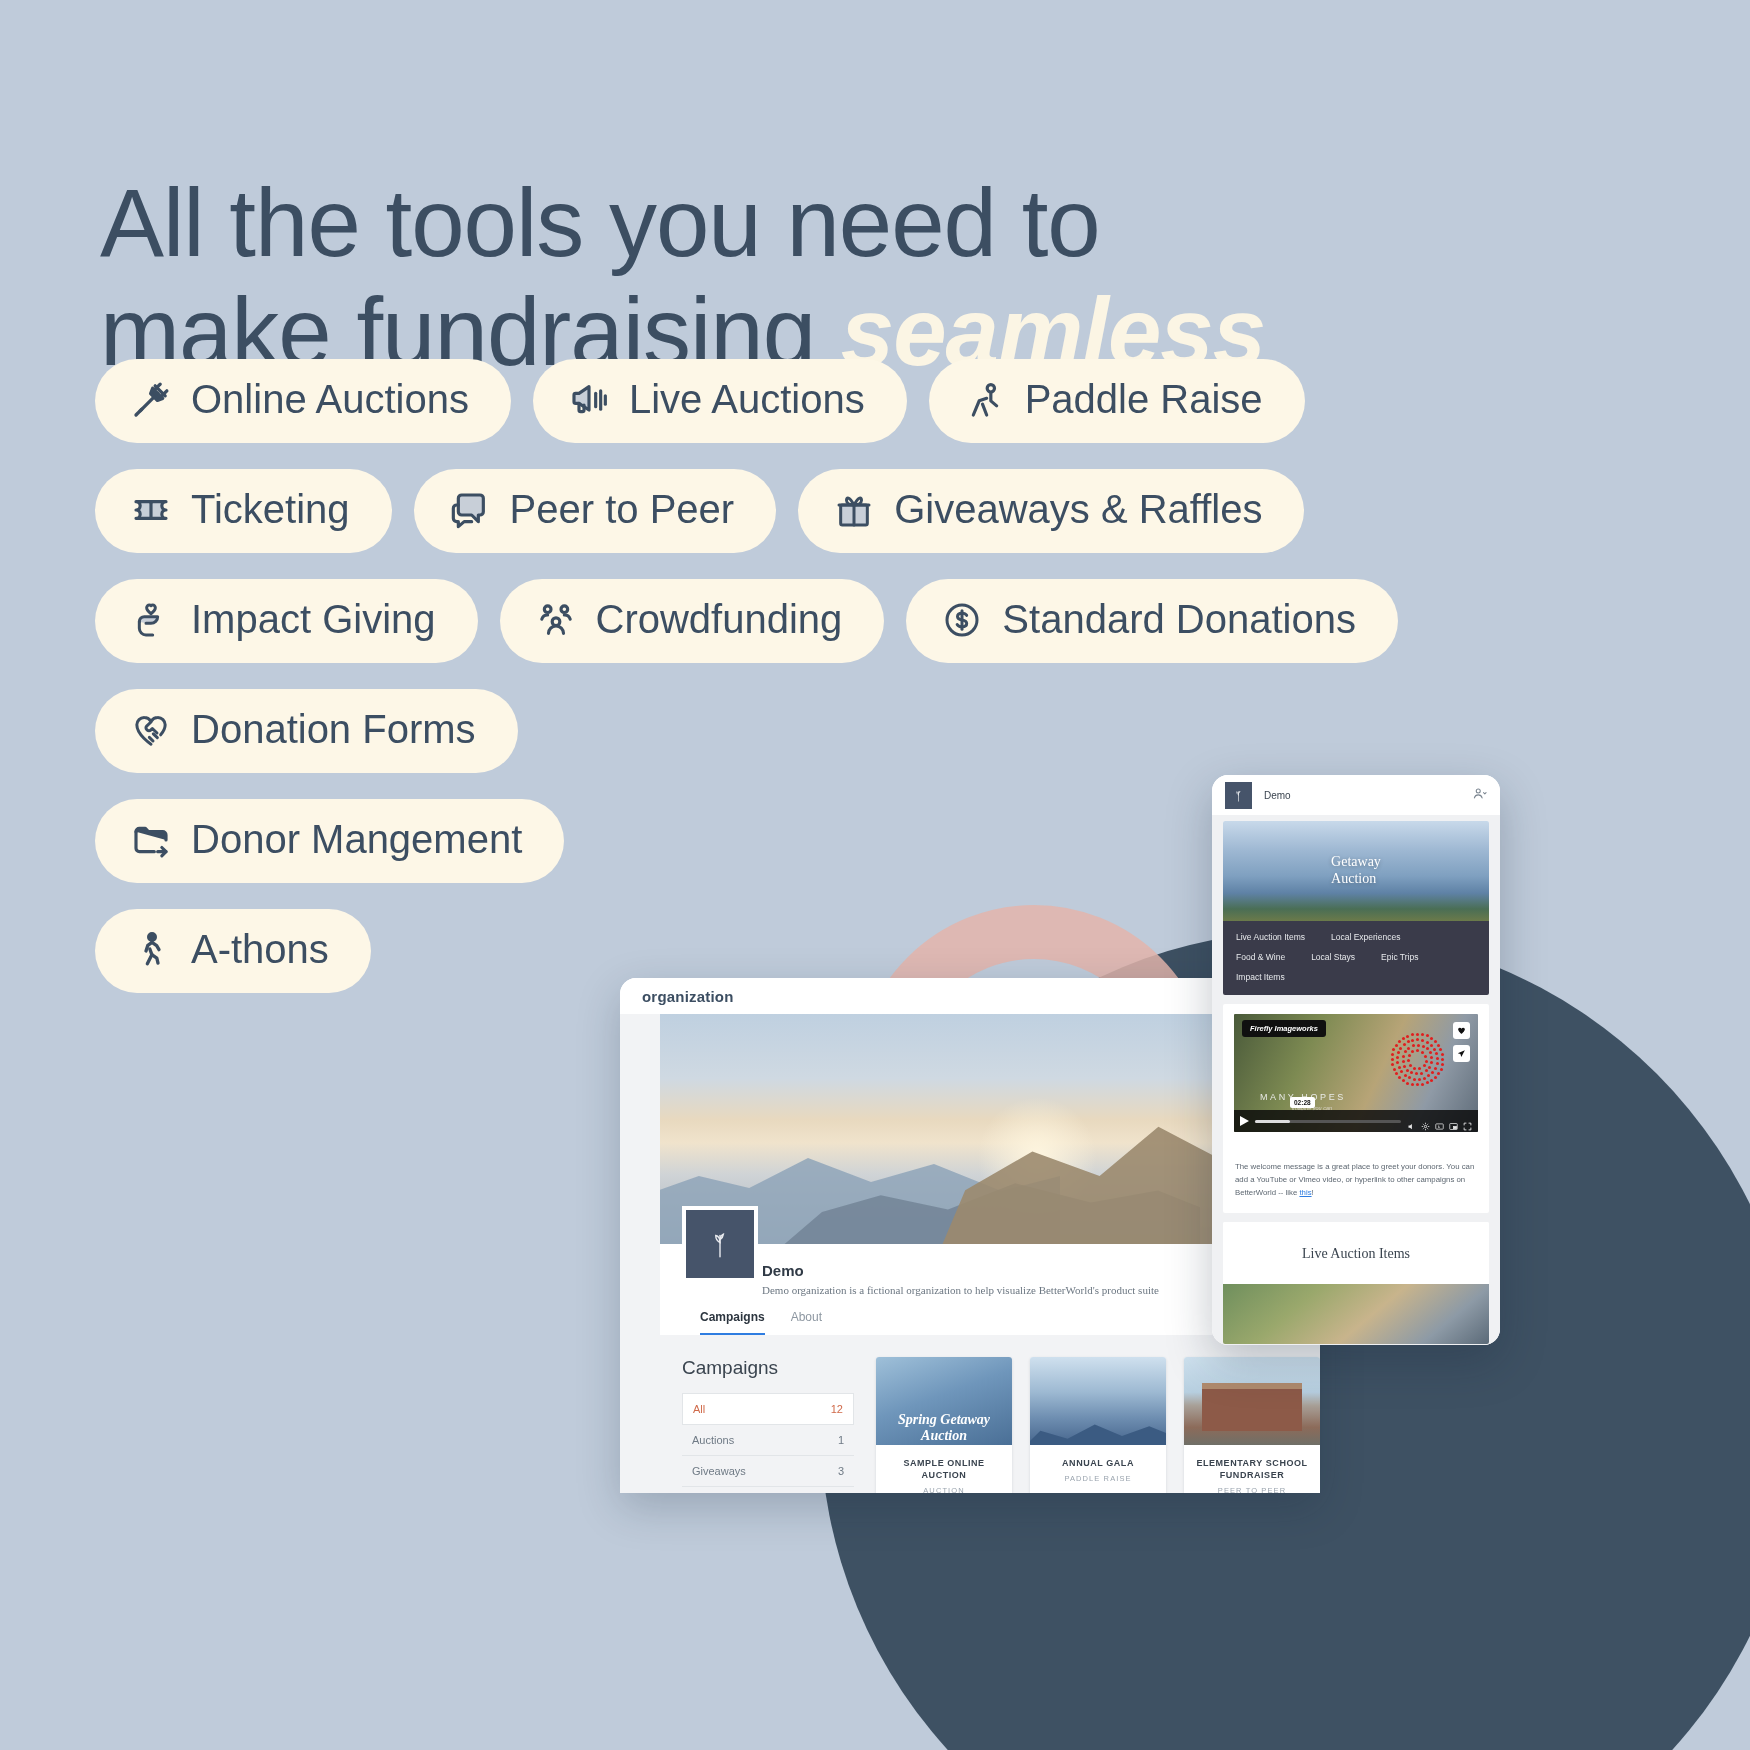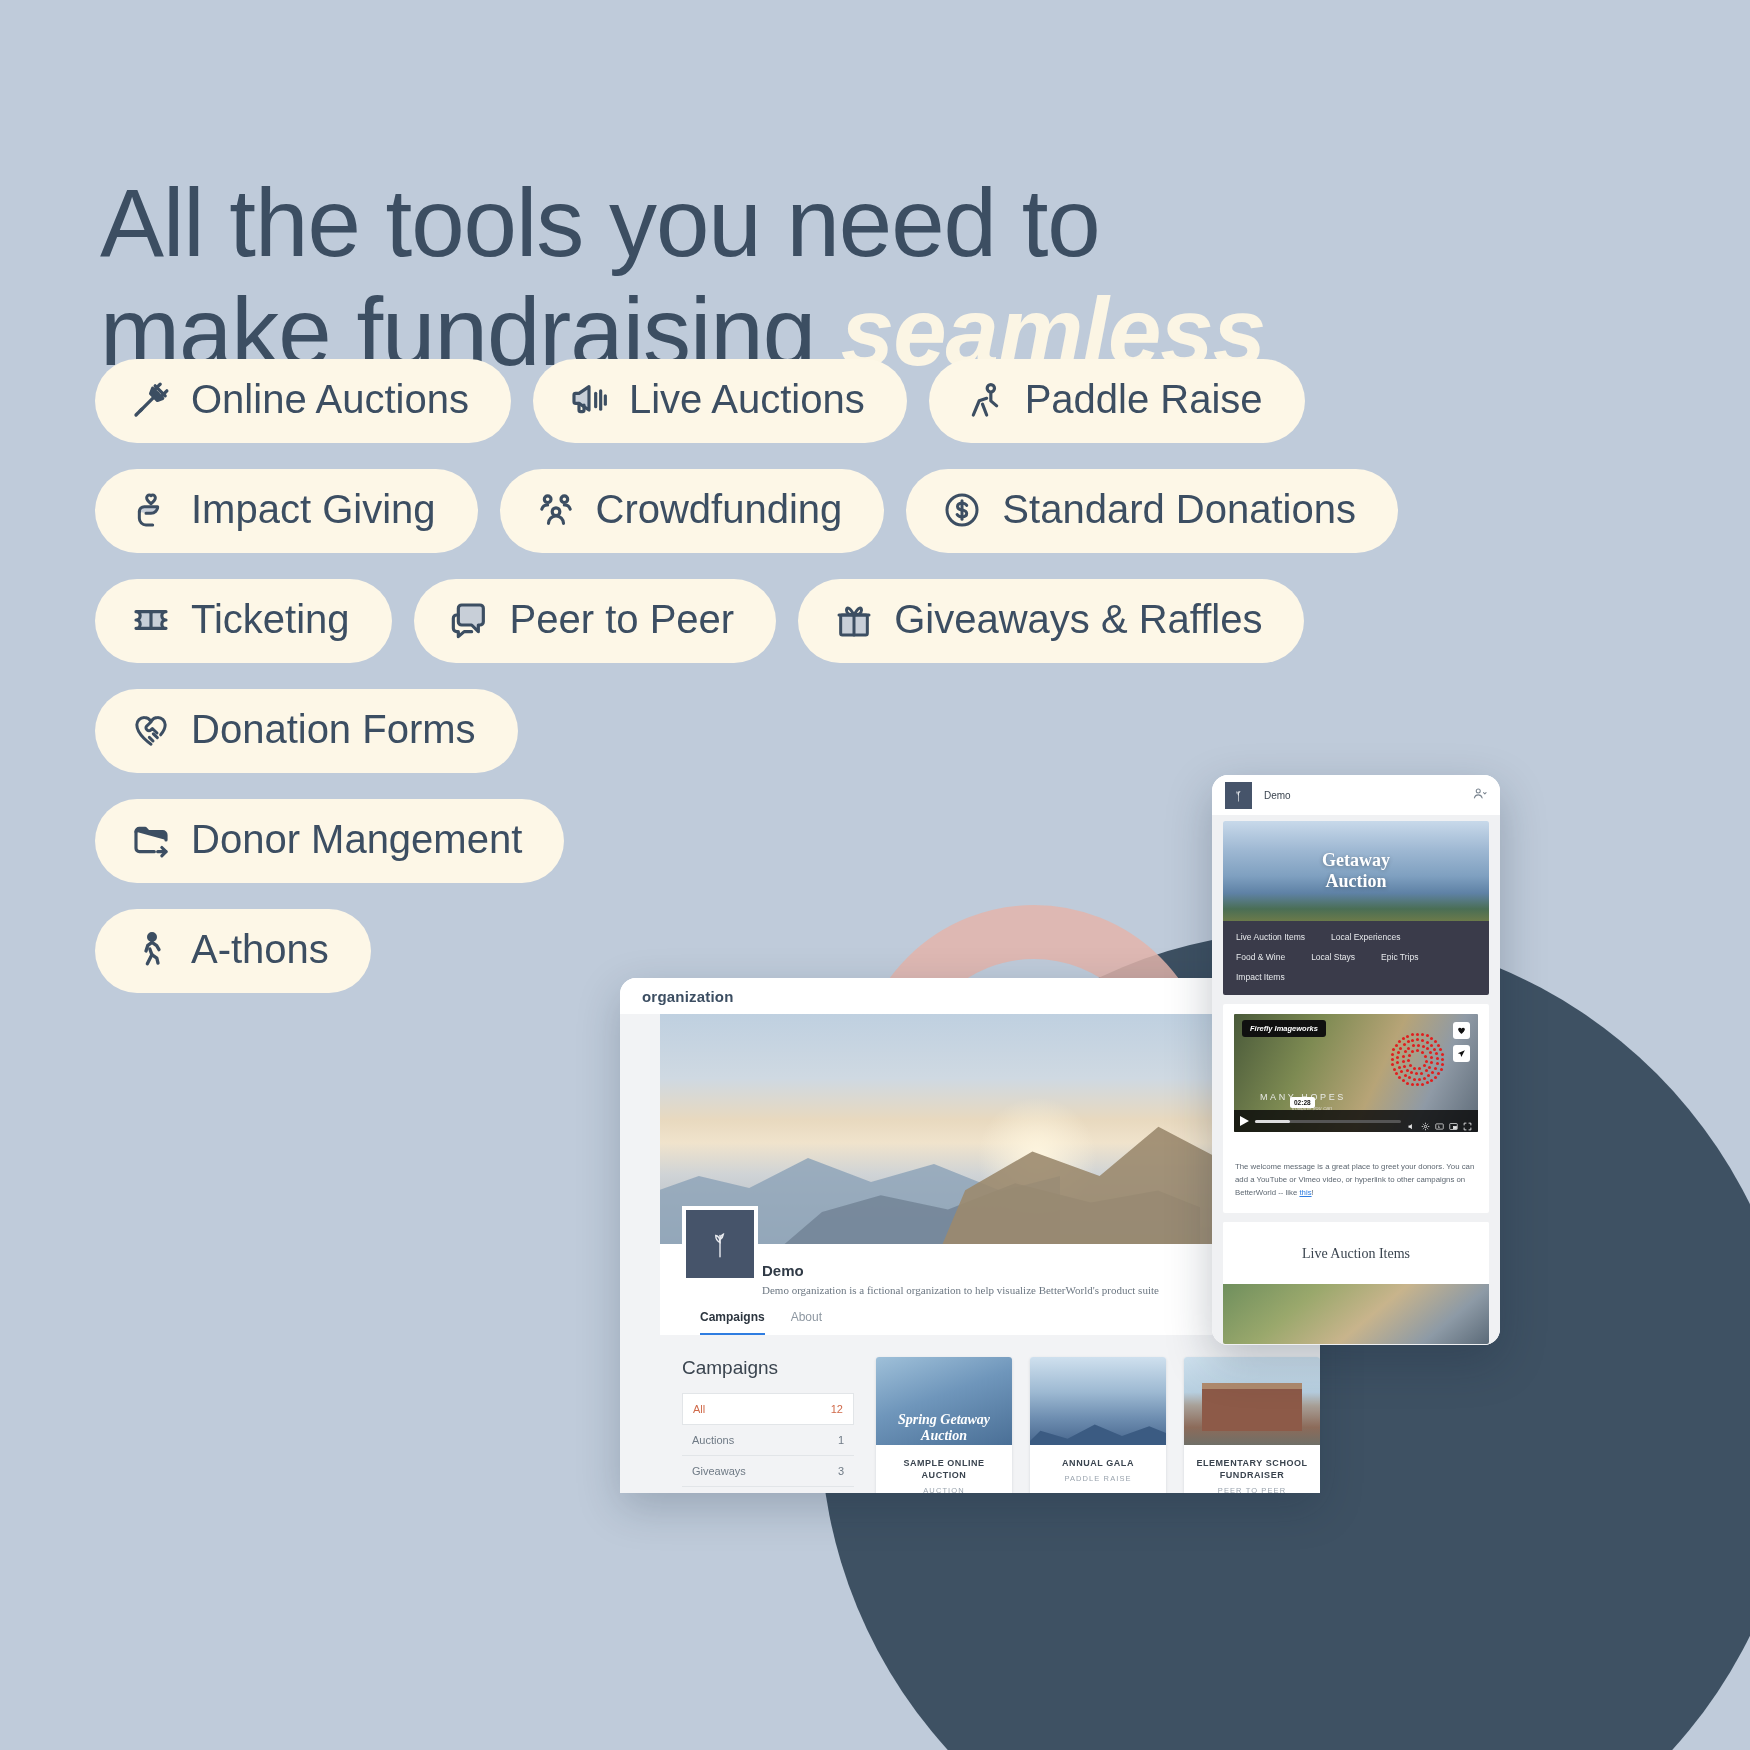--- a/index.html
+++ b/index.html
@@ -174,21 +174,21 @@
   .ph-logo{width:27px;height:27px;background:#46546a;display:flex;align-items:center;justify-content:center;}
   .ph-brand-name{font-size:10px;color:#3a444f;}
   .ph-scroll{background:#f0f1f3;padding:6px 11px 0;height:530px;box-sizing:border-box;}
   .ph-card{background:#fff;border-radius:2px;overflow:hidden;margin-bottom:9px;}
   .ph-hero{
     height:100px;position:relative;
     background:linear-gradient(to bottom,#c8d9ea 0%,#9db7d2 30%,#7fa0c0 55%,#5f82a6 72%,#4a6e55 88%,#6b7a4a 100%);
     display:flex;align-items:center;justify-content:center;
   }
   .ph-hero-title{
-    color:#fff;font-size:18px;font-weight:700;text-align:center;line-height:1.18;
+    color:#fff;font-size:14px;font-weight:400;line-height:1.18;
     text-shadow:0 1px 4px rgba(0,0,0,.3);
     font-family:"Liberation Serif", serif;
   }
   .ph-nav{background:#3a3b4a;padding:11px 13px 13px;}
   .ph-nav-row{display:flex;gap:26px;margin-bottom:10px;}
   .ph-nav-row:last-child{margin-bottom:0;}
   .ph-nav-link{font-size:8.5px;color:#e7e9ec;white-space:nowrap;}
   .ph-video{position:relative;height:118px;margin:10px 11px 0;overflow:hidden;border-radius:1px;
     background:linear-gradient(115deg,#4a5a3a 0%,#7d8a52 30%,#b7a477 58%,#8f9aa6 78%,#5e6b78 100%);}
   .vid-badge{
@@ -283,20 +283,55 @@
           <path d="M10.5 14.5L13 21"></path>
         </svg>
       </span>
       <span class="label">Paddle Raise</span>
     </div>
   </div>
 
   <div class="pill-row">
     <div class="pill">
       <span>
+        <svg width="40" height="40" viewBox="0 0 24 24" fill="none" stroke="#3c4e62" stroke-width="1.9" stroke-linecap="round" stroke-linejoin="round">
+          <path d="M3 7h18a2.5 2.5 0 00-2.5 2.5A2.5 2.5 0 0021 12a2.5 2.5 0 00-2.5 2.5A2.5 2.5 0 0021 17H3a2.5 2.5 0 002.5-2.5A2.5 2.5 0 003 12a2.5 2.5 0 002.5-2.5A2.5 2.5 0 003 7z" fill="#c8cfd8"></path>
+          <path d="M12 8v8"></path>
+        </svg>
+      </span>
+      <span class="label">Ticketing</span>
+    </div>
+
+    <div class="pill">
+      <span>
+        <svg width="40" height="40" viewBox="0 0 24 24" fill="none" stroke="#3c4e62" stroke-width="1.9" stroke-linecap="round" stroke-linejoin="round">
+          <path d="M7 3h11a2 2 0 012 2v8a2 2 0 01-2 2h-1v4l-4-4H7a2 2 0 01-2-2V5a2 2 0 012-2z" fill="#c8cfd8"></path>
+          <path d="M5 9H4a2 2 0 00-2 2v6a2 2 0 002 2h1v3l3.5-3H13"></path>
+        </svg>
+      </span>
+      <span class="label">Peer to Peer</span>
+    </div>
+
+    <div class="pill">
+      <span>
+        <svg width="40" height="40" viewBox="0 0 24 24" fill="none" stroke="#3c4e62" stroke-width="1.8" stroke-linecap="round" stroke-linejoin="round">
+          <rect x="4" y="9" width="16" height="12" rx="1" fill="#c8cfd8"></rect>
+          <path d="M3 9h18"></path>
+            <path d="M12 9v12"></path>
+          <path d="M12 9c-2.5 0-4.5-1-4.5-2.8S9 3.6 12 9z"></path>
+          <path d="M12 9c2.5 0 4.5-1 4.5-2.8S15 3.6 12 9z"></path>
+        </svg>
+      </span>
+      <span class="label">Giveaways &amp; Raffles</span>
+    </div>
+  </div>
+
+  <div class="pill-row">
+    <div class="pill">
+      <span>
         <svg width="40" height="40" viewBox="0 0 24 24" fill="none" stroke="#3c4e62" stroke-width="1.8" stroke-linecap="round" stroke-linejoin="round">
           <path d="M12 8.2s-2.6-1.9-2.6-3.5c0-1 .8-1.7 1.6-1.7.6 0 1 .4 1 .4s.4-.4 1-.4c.8 0 1.6.7 1.6 1.7C14.6 6.3 12 8.2 12 8.2z"></path>
           <path d="M5 13a3 3 0 013-3h8a4 4 0 01-4 4H9" fill="#c8cfd8"></path>
           <path d="M5 13v4a4 4 0 004 4h4"></path>
         </svg>
       </span>
       <span class="label">Impact Giving</span>
     </div>
 
     <div class="pill">
@@ -315,55 +350,20 @@
 
     <div class="pill">
       <span>
         <svg width="40" height="40" viewBox="0 0 24 24" fill="none" stroke="#3c4e62" stroke-width="1.8" stroke-linecap="round" stroke-linejoin="round">
           <circle cx="12" cy="12" r="9"></circle>
           <path d="M12 6.5v11"></path>
           <path d="M14.8 9.2c-.5-.9-1.5-1.3-2.8-1.3-1.7 0-2.7.8-2.7 2s1 1.8 2.7 2.1c1.7.3 2.8.9 2.8 2.1s-1.1 2-2.8 2c-1.4 0-2.4-.5-2.9-1.4"></path>
         </svg>
       </span>
       <span class="label">Standard Donations</span>
-    </div>
-  </div>
-
-  <div class="pill-row">
-    <div class="pill">
-      <span>
-        <svg width="40" height="40" viewBox="0 0 24 24" fill="none" stroke="#3c4e62" stroke-width="1.9" stroke-linecap="round" stroke-linejoin="round">
-          <path d="M3 7h18a2.5 2.5 0 00-2.5 2.5A2.5 2.5 0 0021 12a2.5 2.5 0 00-2.5 2.5A2.5 2.5 0 0021 17H3a2.5 2.5 0 002.5-2.5A2.5 2.5 0 003 12a2.5 2.5 0 002.5-2.5A2.5 2.5 0 003 7z" fill="#c8cfd8"></path>
-          <path d="M12 8v8"></path>
-        </svg>
-      </span>
-      <span class="label">Ticketing</span>
-    </div>
-
-    <div class="pill">
-      <span>
-        <svg width="40" height="40" viewBox="0 0 24 24" fill="none" stroke="#3c4e62" stroke-width="1.9" stroke-linecap="round" stroke-linejoin="round">
-          <path d="M7 3h11a2 2 0 012 2v8a2 2 0 01-2 2h-1v4l-4-4H7a2 2 0 01-2-2V5a2 2 0 012-2z" fill="#c8cfd8"></path>
-          <path d="M5 9H4a2 2 0 00-2 2v6a2 2 0 002 2h1v3l3.5-3H13"></path>
-        </svg>
-      </span>
-      <span class="label">Peer to Peer</span>
-    </div>
-
-    <div class="pill">
-      <span>
-        <svg width="40" height="40" viewBox="0 0 24 24" fill="none" stroke="#3c4e62" stroke-width="1.8" stroke-linecap="round" stroke-linejoin="round">
-          <rect x="4" y="9" width="16" height="12" rx="1" fill="#c8cfd8"></rect>
-          <path d="M3 9h18"></path>
-            <path d="M12 9v12"></path>
-          <path d="M12 9c-2.5 0-4.5-1-4.5-2.8S9 3.6 12 9z"></path>
-          <path d="M12 9c2.5 0 4.5-1 4.5-2.8S15 3.6 12 9z"></path>
-        </svg>
-      </span>
-      <span class="label">Giveaways &amp; Raffles</span>
     </div>
   </div>
 
   <div class="pill-row">
     <div class="pill">
       <span>
         <svg width="40" height="40" viewBox="0 0 24 24" fill="none" stroke="#3c4e62" stroke-width="1.8" stroke-linecap="round" stroke-linejoin="round">
           <path d="M12 20.5S3.5 15 3.5 8.9A4.4 4.4 0 018 4.5c1.7 0 3.1 1 4 2.3.9-1.3 2.3-2.3 4-2.3a4.4 4.4 0 014.5 4.4c0 2.3-1.2 4.3-2.7 6"></path>
           <path d="M12 7.2l-2.6 2.5a1.4 1.4 0 000 2l.4.4a1.4 1.4 0 002 0l1-1 2.8 2.7"></path>
           <path d="M11 16.4l2.2 2.2"></path>

